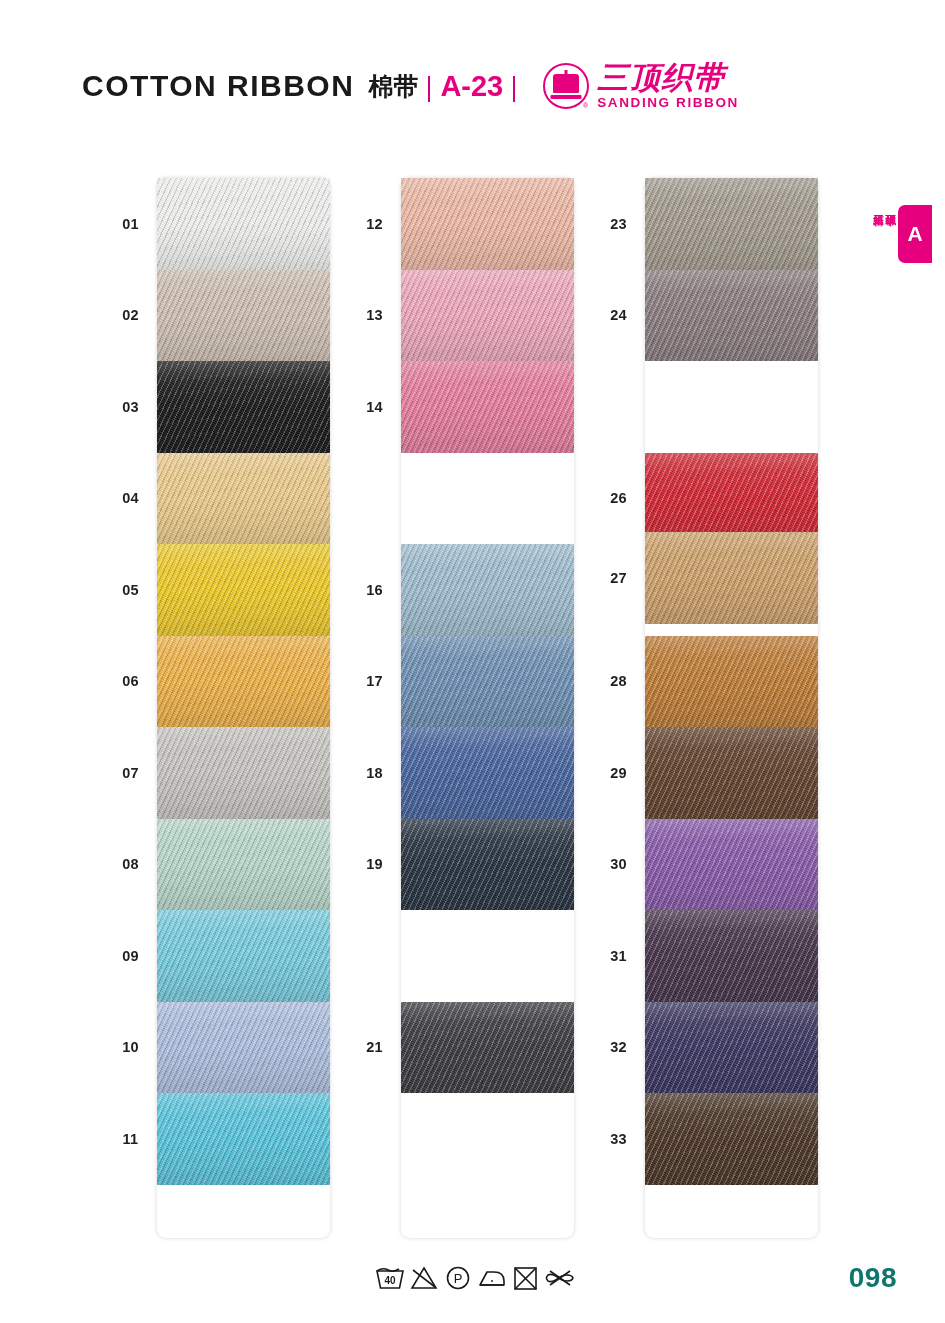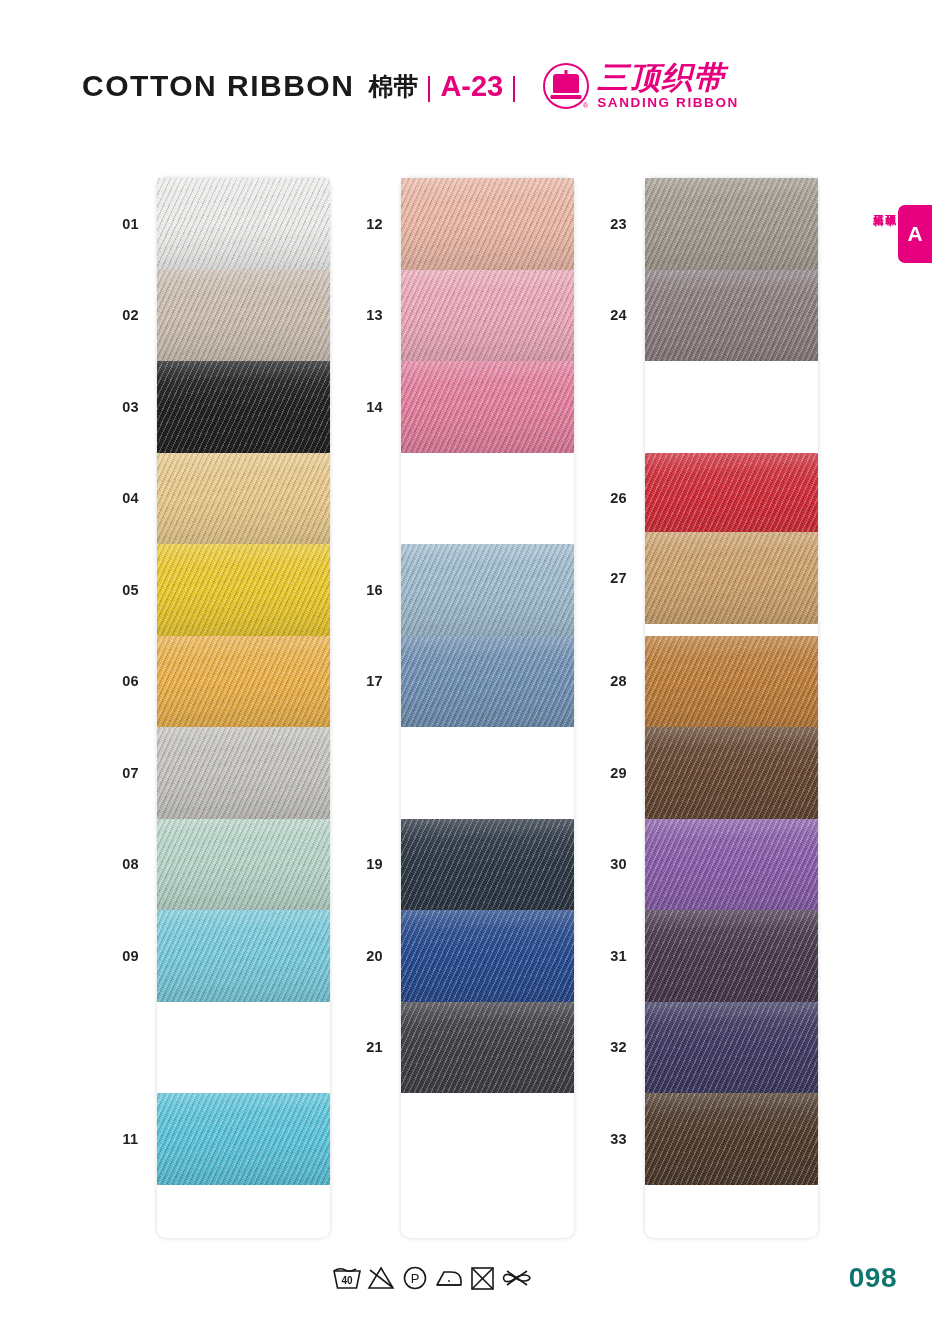--- a/index.html
+++ b/index.html
@@ -276,21 +276,21 @@
 
   
   .care-row {
     position: absolute;
     left: 330px;
     top: 1258px;
     width: 290px;
     height: 40px;
     display: flex;
     align-items: center;
-    justify-content: flex-start;
+    justify-content: center;
   }
   .care-icon {
     width: 34px;
     height: 34px;
     display: flex;
     align-items: center;
     justify-content: center;
   }
   .care-icon svg { display: block; }
 
@@ -372,20 +372,24 @@
         <span class="swatch-chip" style="background-color: rgb(200, 198, 194);"></span>
       </div>
       <div class="swatch-row" style="top:640.5px">
         <span class="swatch-num">08</span>
         <span class="swatch-chip" style="background-color: rgb(185, 216, 203);"></span>
       </div>
       <div class="swatch-row" style="top:732px">
         <span class="swatch-num">09</span>
         <span class="swatch-chip" style="background-color: rgb(118, 205, 224);"></span>
       </div>
+      <div class="swatch-row" style="top:823.5px">
+        <span class="swatch-num">10</span>
+        <span class="swatch-chip" style="background-color: rgb(174, 191, 224);"></span>
+      </div>
       <div class="swatch-row" style="top:915px">
         <span class="swatch-num">11</span>
         <span class="swatch-chip" style="background-color: rgb(87, 198, 222);"></span>
       </div>
     </div>
 
     <div class="column c1">
       <div class="col-card"></div>
       <div class="swatch-row" style="top:0px">
         <span class="swatch-num">12</span>
@@ -400,27 +404,27 @@
         <span class="swatch-chip" style="background-color: rgb(232, 125, 158);"></span>
       </div>
       <div class="swatch-row" style="top:366px">
         <span class="swatch-num">16</span>
         <span class="swatch-chip" style="background-color: rgb(159, 189, 209);"></span>
       </div>
       <div class="swatch-row" style="top:457.5px">
         <span class="swatch-num">17</span>
         <span class="swatch-chip" style="background-color: rgb(109, 144, 181);"></span>
       </div>
+      <div class="swatch-row" style="top:549px">
+        <span class="swatch-num">18</span>
+        <span class="swatch-chip" style="background-color: rgb(69, 100, 159);"></span>
+      </div>
       <div class="swatch-row" style="top:640.5px">
         <span class="swatch-num">19</span>
         <span class="swatch-chip" style="background-color: rgb(38, 49, 63);"></span>
-      </div>
-      <div class="swatch-row" style="top:732px">
-        <span class="swatch-num">20</span>
-        <span class="swatch-chip" style="background-color: rgb(32, 69, 142);"></span>
       </div>
       <div class="swatch-row" style="top:823.5px">
         <span class="swatch-num">21</span>
         <span class="swatch-chip" style="background-color: rgb(59, 58, 64);"></span>
       </div>
     </div>
 
     <div class="column c2">
       <div class="col-card"></div>
       <div class="swatch-row" style="top:0px">

